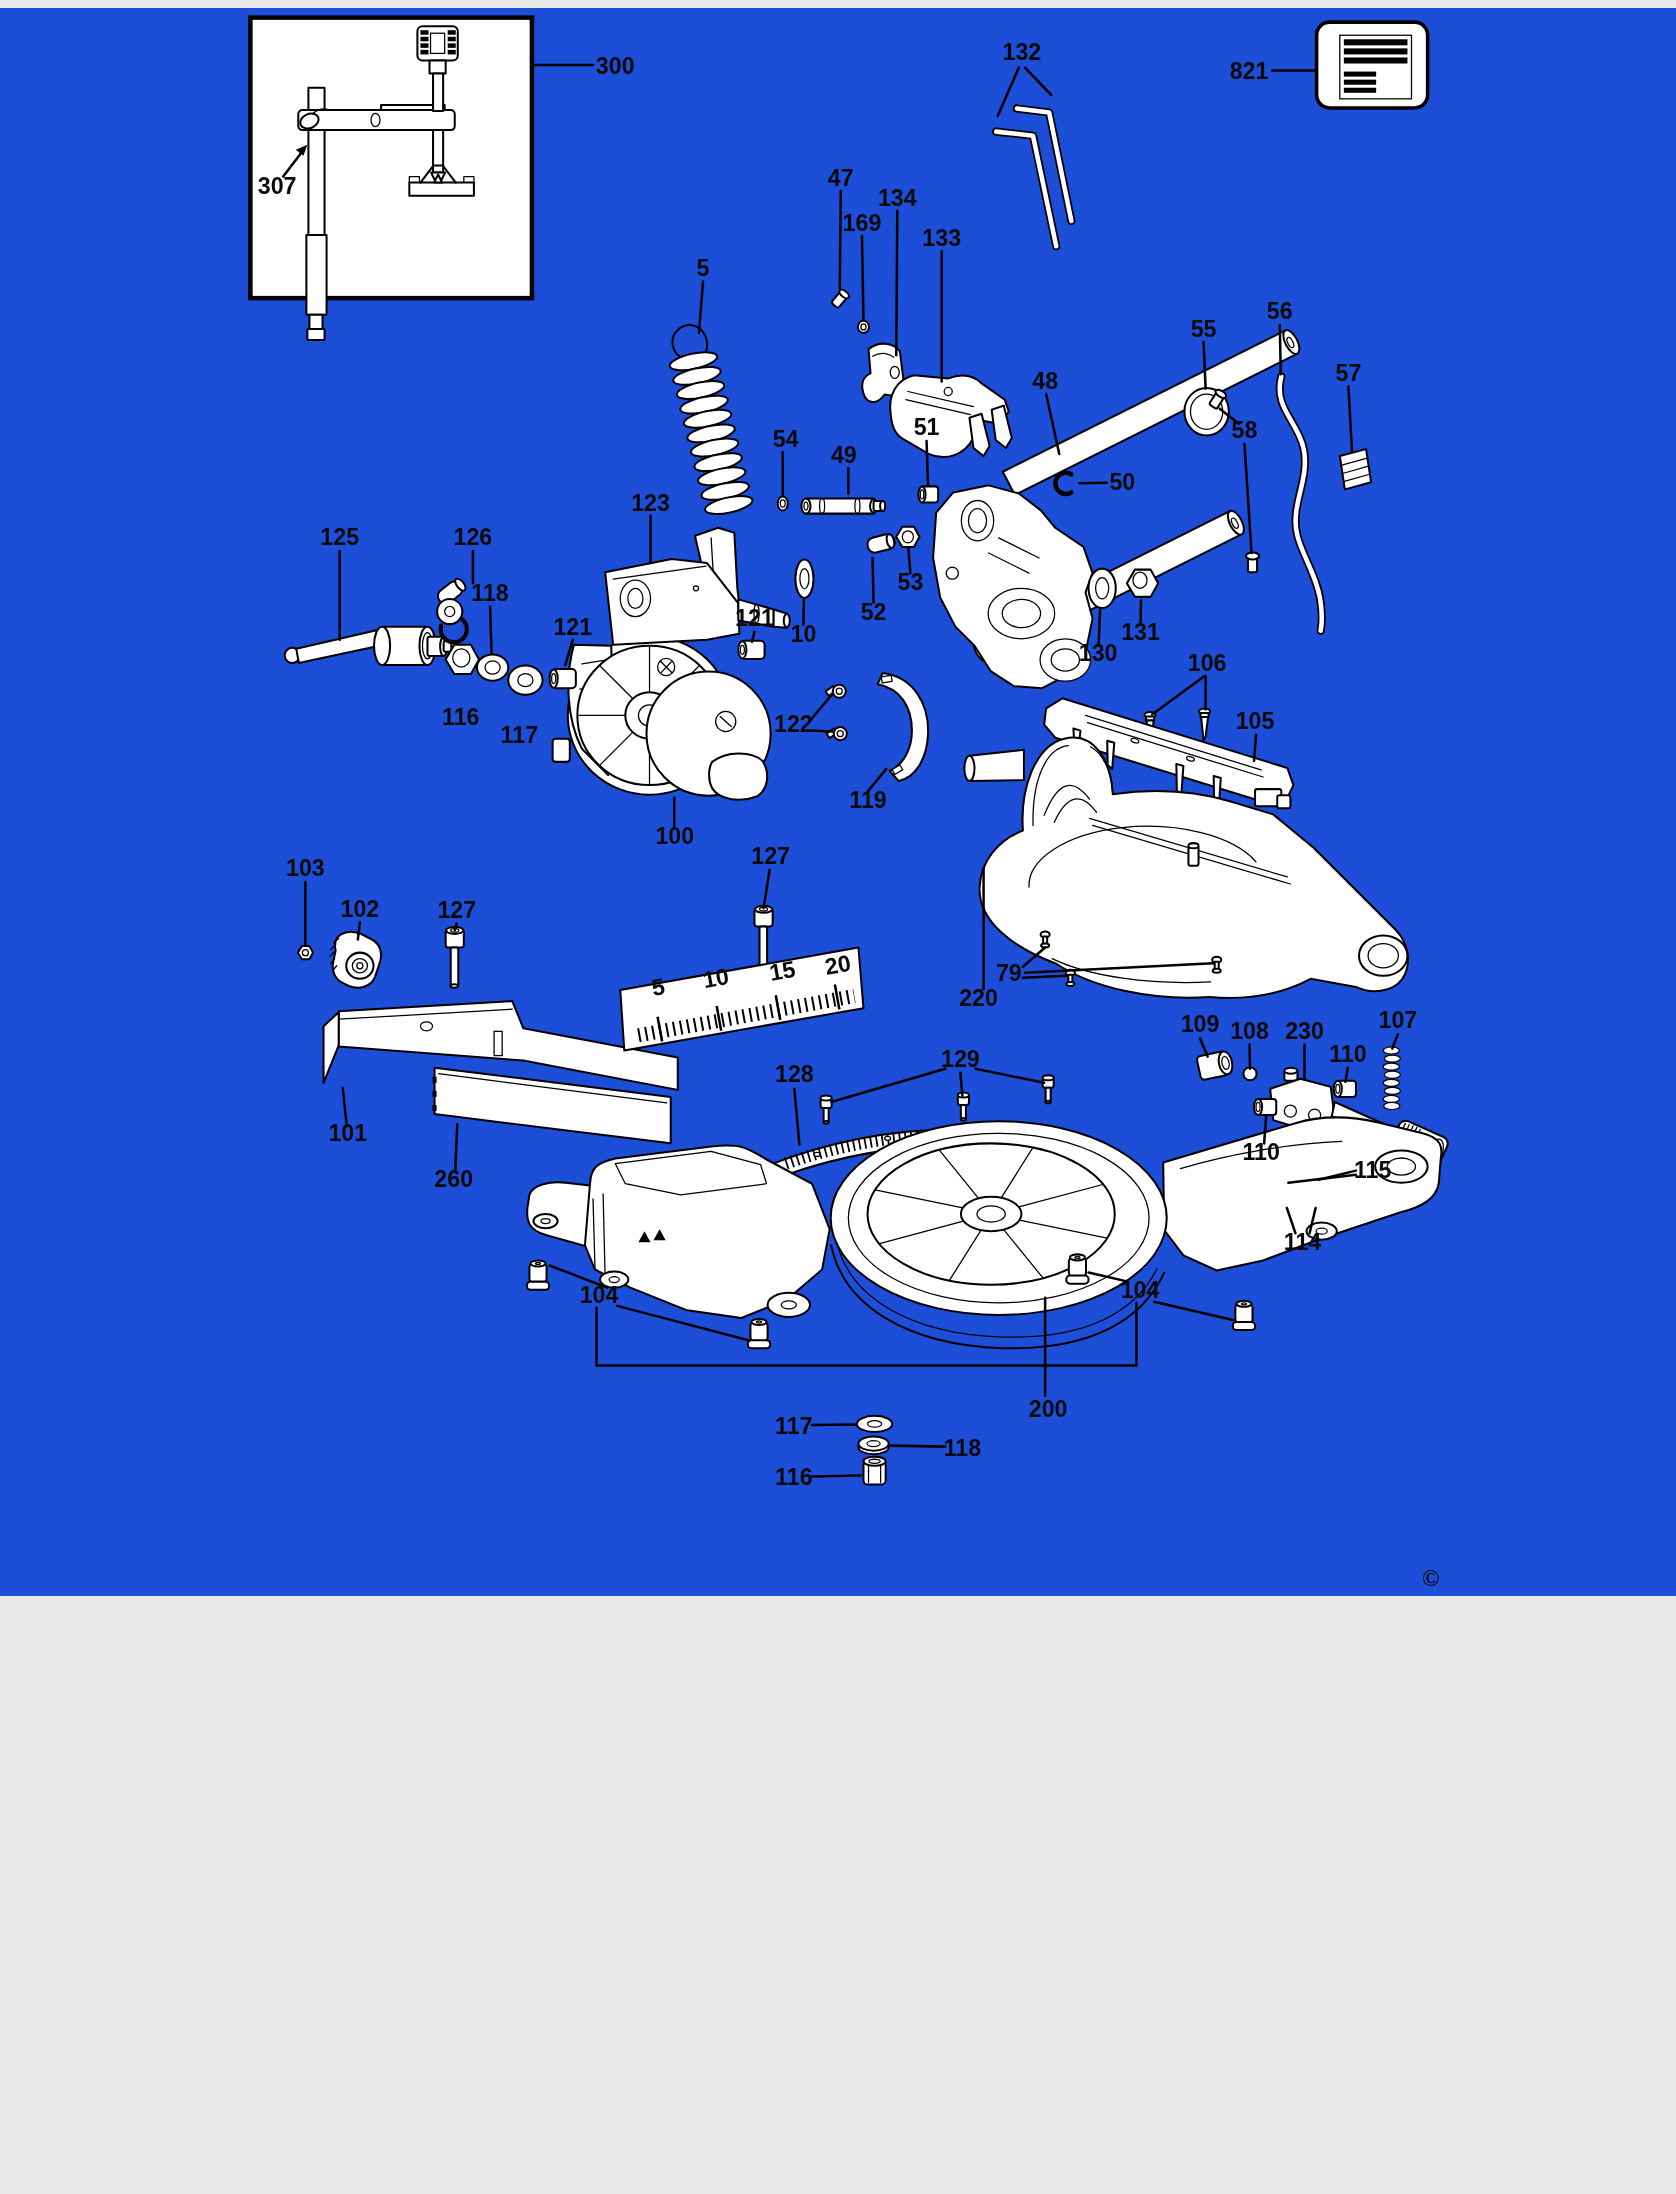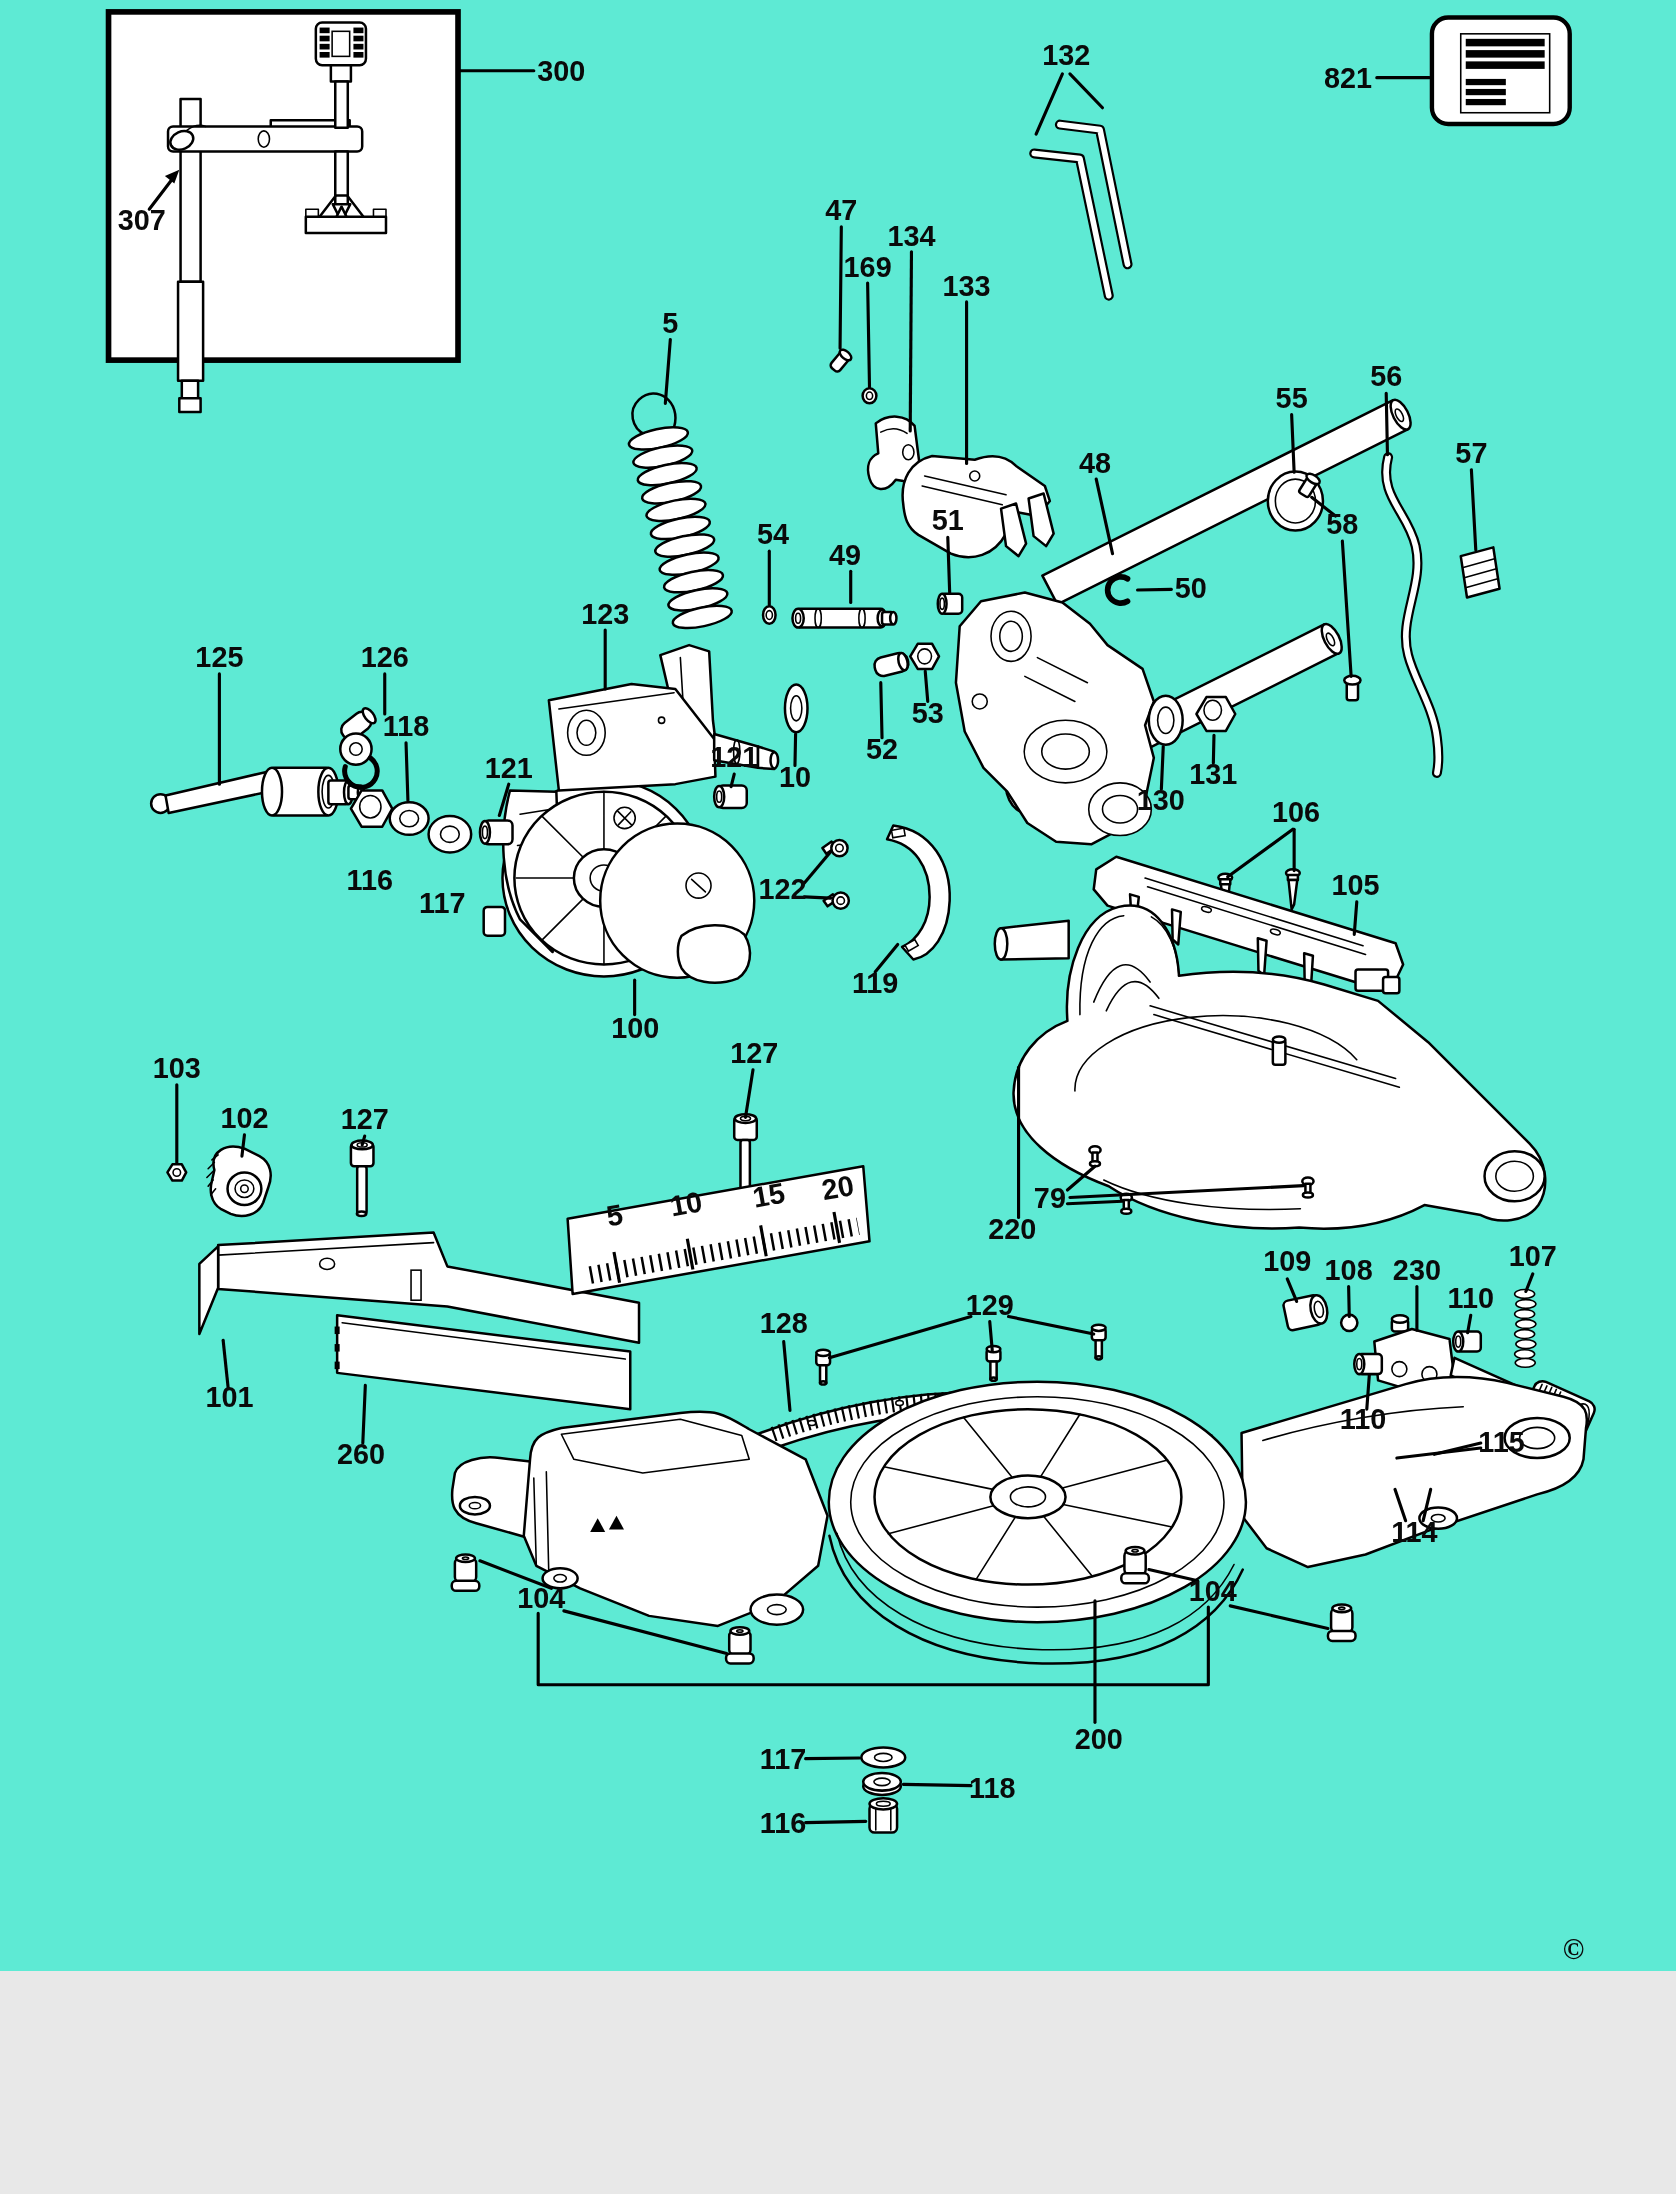--- a/index.html
+++ b/index.html
@@ -1,16 +1,16 @@
 <!DOCTYPE html>
 <html style="font-size:11px"><head>
 <meta charset="utf-8">
 <style>
   html,body{margin:0;padding:0;background:#e8e8e8;}
-  .page{width:1677px;height:1971px;background:#5eead4;position:relative;margin:0 auto;
+  .page{width:1677px;height:1588px;background:#1d4ed8;position:relative;margin:8px auto;
         font-family:"Liberation Sans",sans-serif;}
   svg{display:block;width:100%;height:100%;}
   
   .ln{fill:#ffffff;stroke:#000000;stroke-width:4;stroke-linejoin:round;stroke-linecap:round;}
   .nf{fill:none;stroke:#000000;stroke-width:4;stroke-linejoin:round;stroke-linecap:round;}
   .tn{fill:none;stroke:#000000;stroke-width:2.5;stroke-linejoin:round;stroke-linecap:round;}
   .tnw{fill:#ffffff;stroke:#000000;stroke-width:2.5;}
   .blk{fill:#000000;stroke:none;}
   .leader{fill:none;stroke:#000000;stroke-width:5;stroke-linecap:round;stroke-linejoin:round;}
   .tickband{fill:none;stroke:#000000;}

